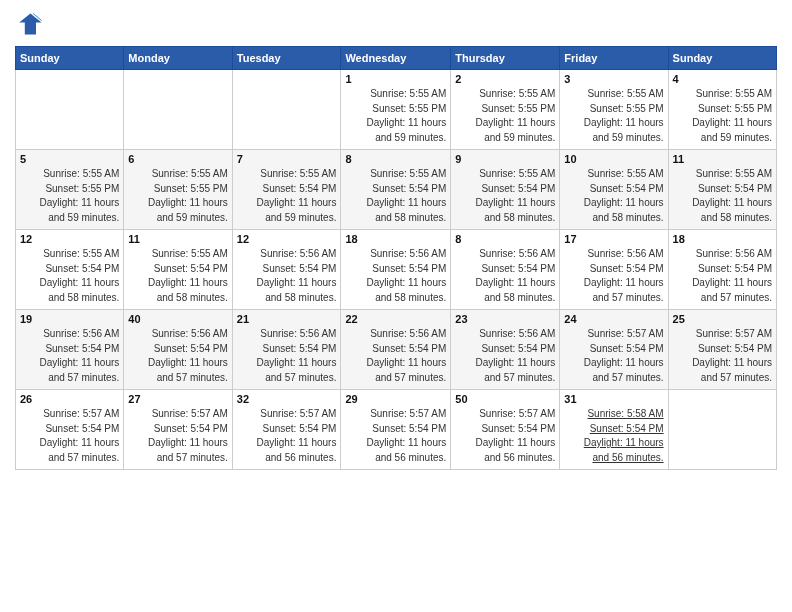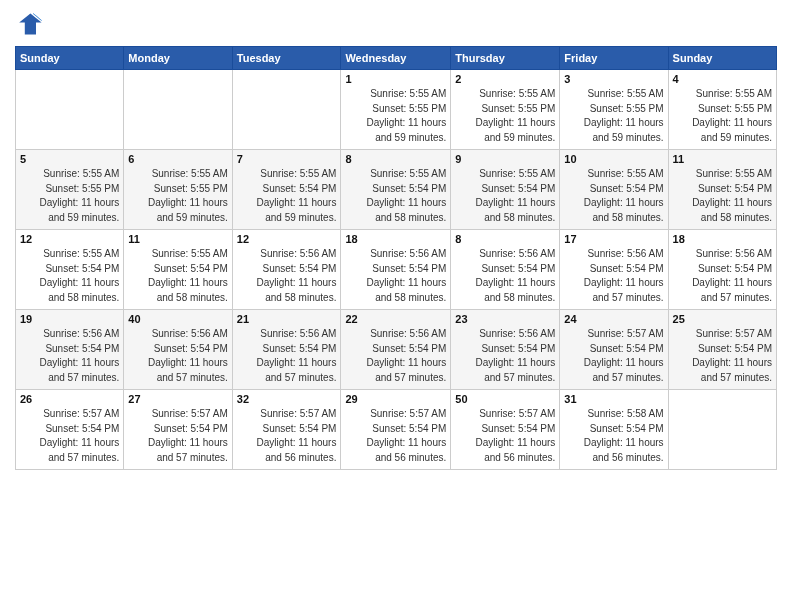--- a/index.html
+++ b/index.html
@@ -347,21 +347,21 @@
           </td>
           <td>
             <span class="day-number">50</span>
             <div class="day-info" style="white-space: pre-line;">Sunrise: 5:57 AM
 Sunset: 5:54 PM
 Daylight: 11 hours
 and 56 minutes.</div>
           </td>
           <td>
             <span class="day-number">31</span>
-            <div class="day-info" style="white-space: pre-line;">Sunrise: 5:58 AM
+            <div class="day-info" style="white-space: pre-line; text-decoration: underline;">Sunrise: 5:58 AM
 Sunset: 5:54 PM
 Daylight: 11 hours
 and 56 minutes.</div>
           </td>
           <td class="empty-cell"></td>
         </tr>
       </tbody>
   </table>
 </div>
 

